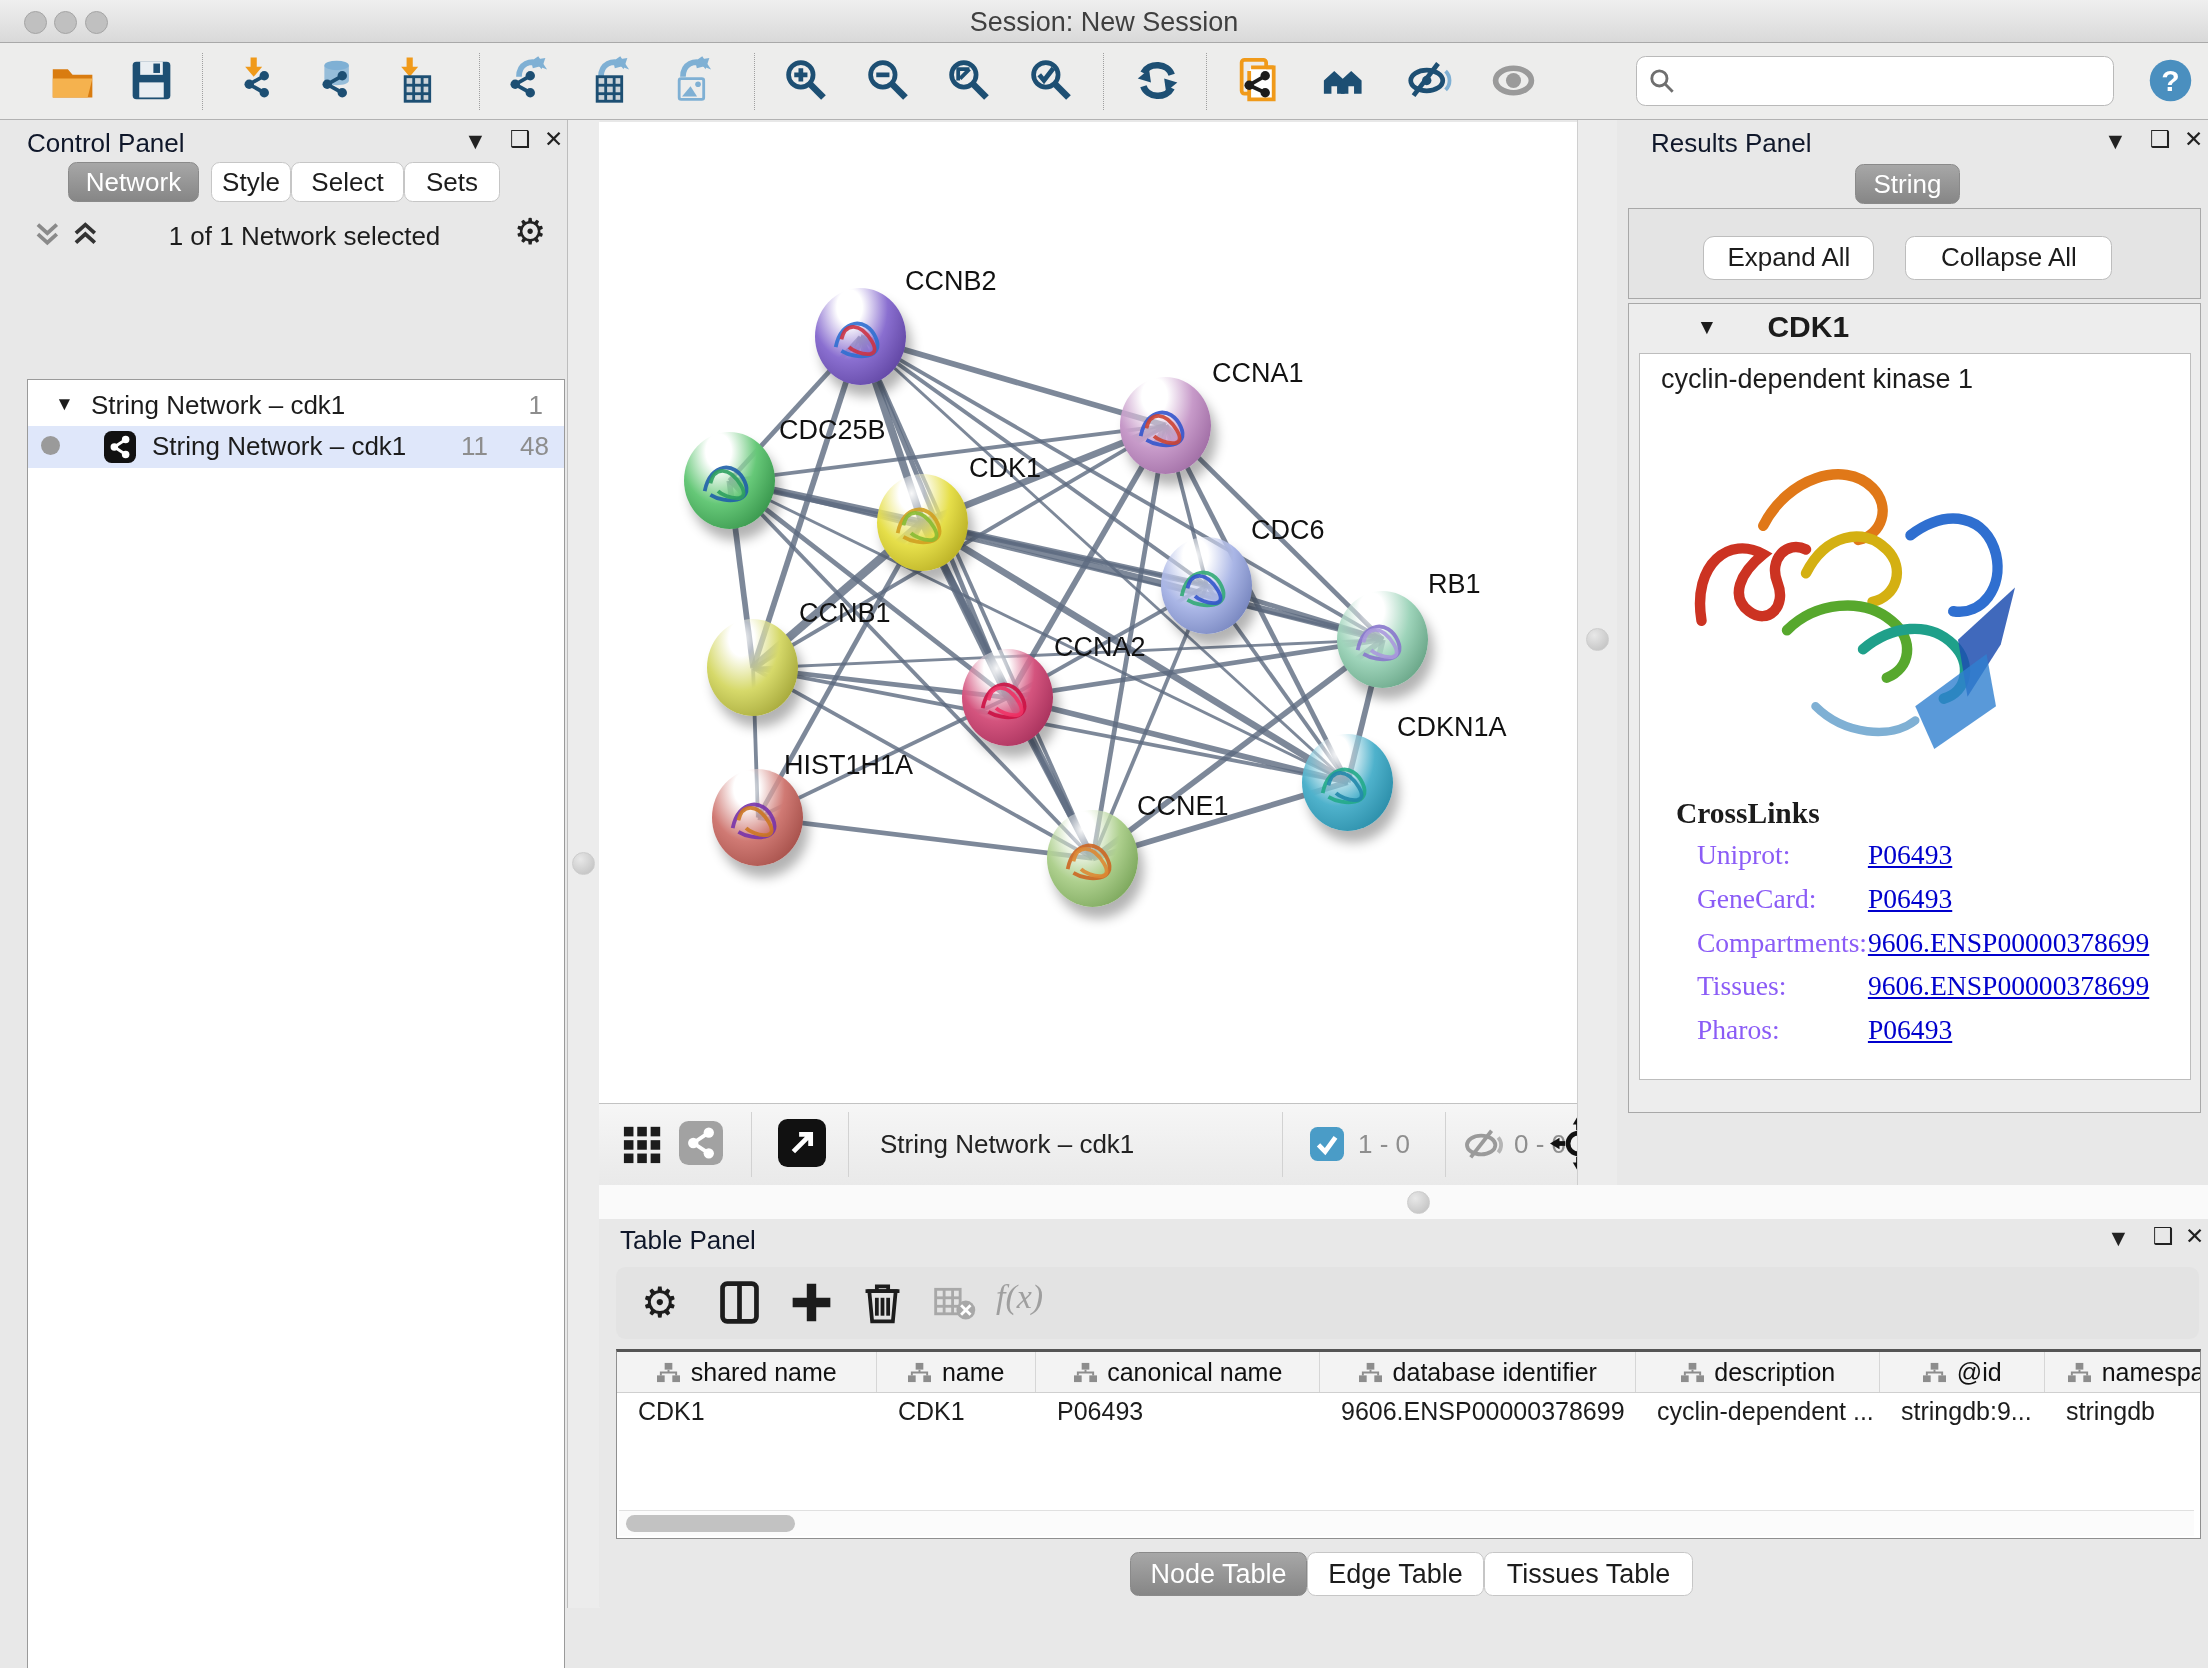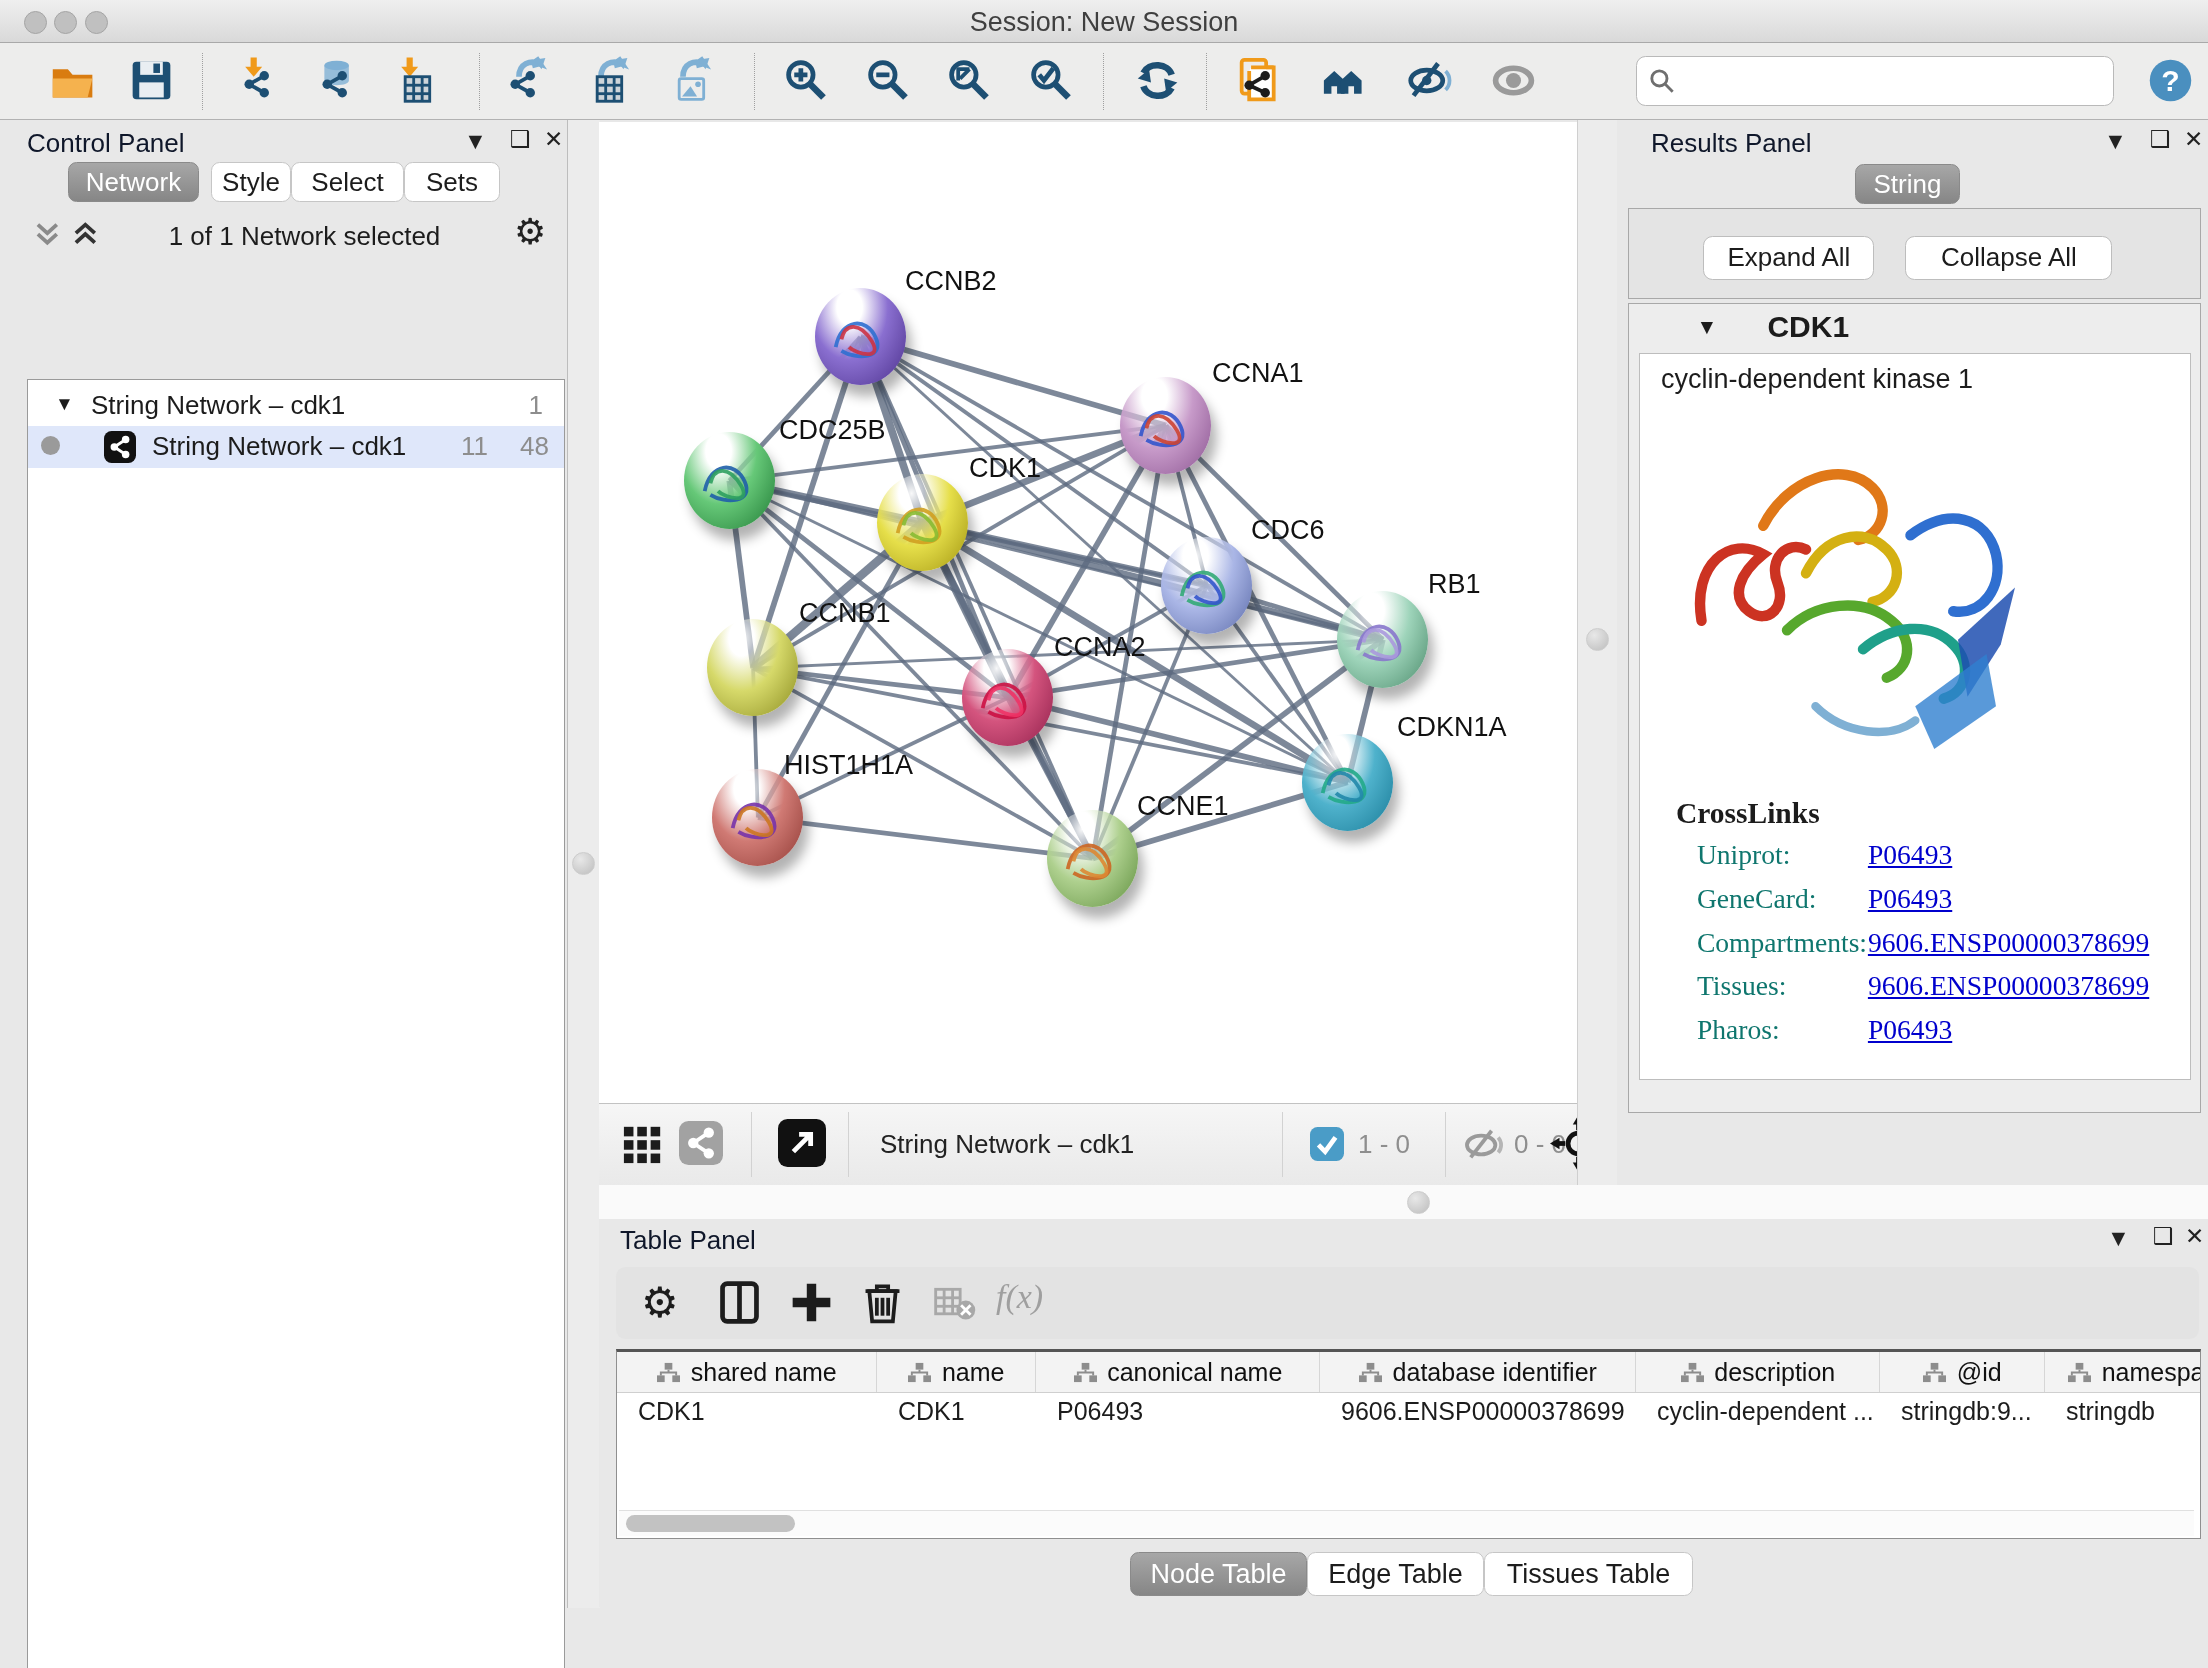--- a/index.html
+++ b/index.html
@@ -49,21 +49,21 @@
   #nettitle{position:absolute;left:281px;top:25px;font-size:26px;color:#222;}
   
   .split-dot{position:absolute;width:21px;height:21px;border-radius:50%;
              background:radial-gradient(circle at 35% 30%,#e8e8e8,#bdbdbd);border:1px solid #cccccc;cursor:pointer;}
   
   #rbox1{left:1628px;top:207px;width:571px;height:89px;background:#e4e4e4;border:1.9px solid #a8a8a8;}
   .rbtn{position:absolute;top:27px;height:42px;background:#fff;border:1px solid #bdbdbd;border-radius:9.5px;
         font-size:26px;text-align:center;line-height:40px;cursor:pointer;}
   #rbox2{left:1628px;top:302px;width:571px;height:808px;background:#ededed;border:1.9px solid #a8a8a8;}
   #rinner{position:absolute;left:9.5px;top:49px;width:550px;height:725px;background:#fff;border:1px solid #bdbdbd;}
-  .xl-label{position:absolute;left:57px;font-family:"Liberation Serif","DejaVu Serif",serif;font-size:27.6px;color:#0f766e;}
+  .xl-label{position:absolute;left:57px;font-family:"Liberation Serif","DejaVu Serif",serif;font-size:27.6px;color:#8b5cf6;}
   .xl-link{position:absolute;left:228px;font-family:"Liberation Serif","DejaVu Serif",serif;font-size:27.6px;
            color:#0000cd;text-decoration:underline;cursor:pointer;white-space:nowrap;}
   
   #tptool{left:616px;top:1267px;width:1583px;height:72px;background:#e3e3e3;border-radius:9.5px;}
   .tpi{position:absolute;top:11.4px;width:49px;height:49px;cursor:pointer;}
   .tpi svg{width:49px;height:49px;}
   #tbl{left:616px;top:1349px;width:1583px;height:186px;background:#fff;border:1.9px solid #8f8f8f;
        border-top:3.8px solid #555;overflow:hidden;}
   #thead{position:absolute;left:0;top:0;height:40px;display:flex;background:#f3f3f3;border-bottom:1.9px solid #cfcfcf;}
   .th{box-sizing:border-box;border-right:1.9px solid #d6d6d6;display:flex;align-items:center;justify-content:center;
@@ -480,21 +480,21 @@
 
   <div class="abs" style="left:1617px;top:120px;width:592px;height:1065px;background:#e8e8e8;">
     <div class="abs panel-title" style="left:34px;top:7.6px;">Results Panel</div>
     <div class="pan-ico" style="left:487px;top:7.6px;">▼</div>
     <div class="pan-ico" style="left:533px;top:5.7px;">❑</div>
     <div class="pan-ico" style="left:567px;top:5.7px;font-weight:bold;">✕</div>
 
     <div class="tab sel" style="left:238px;top:44px;width:105px;">String</div>
 
     <div id="rbox1" class="abs" style="left:11.4px;top:88px;">
-      <div class="rbtn" style="left:74px;width:169px;">Expand All</div>
+      <div class="rbtn" style="left:74px;width:169px;border-radius:11px;">Expand All</div>
       <div class="rbtn" style="left:276px;width:205px;">Collapse All</div>
     </div>
 
     <div id="rbox2" class="abs" style="left:11.4px;top:183px;">
       <span style="position:absolute;left:67px;top:11.4px;font-size:21px;">▼</span>
       <span style="position:absolute;left:138px;top:5.7px;font-size:30px;font-weight:bold;">CDK1</span>
       <div id="rinner">
         <div style="position:absolute;left:21px;top:9.5px;font-size:27px;">cyclin-dependent kinase 1</div>
         <svg style="position:absolute;left:33px;top:67px;" width="361" height="352" viewBox="0 0 380 370">
           <g fill="none" stroke-linecap="round">

